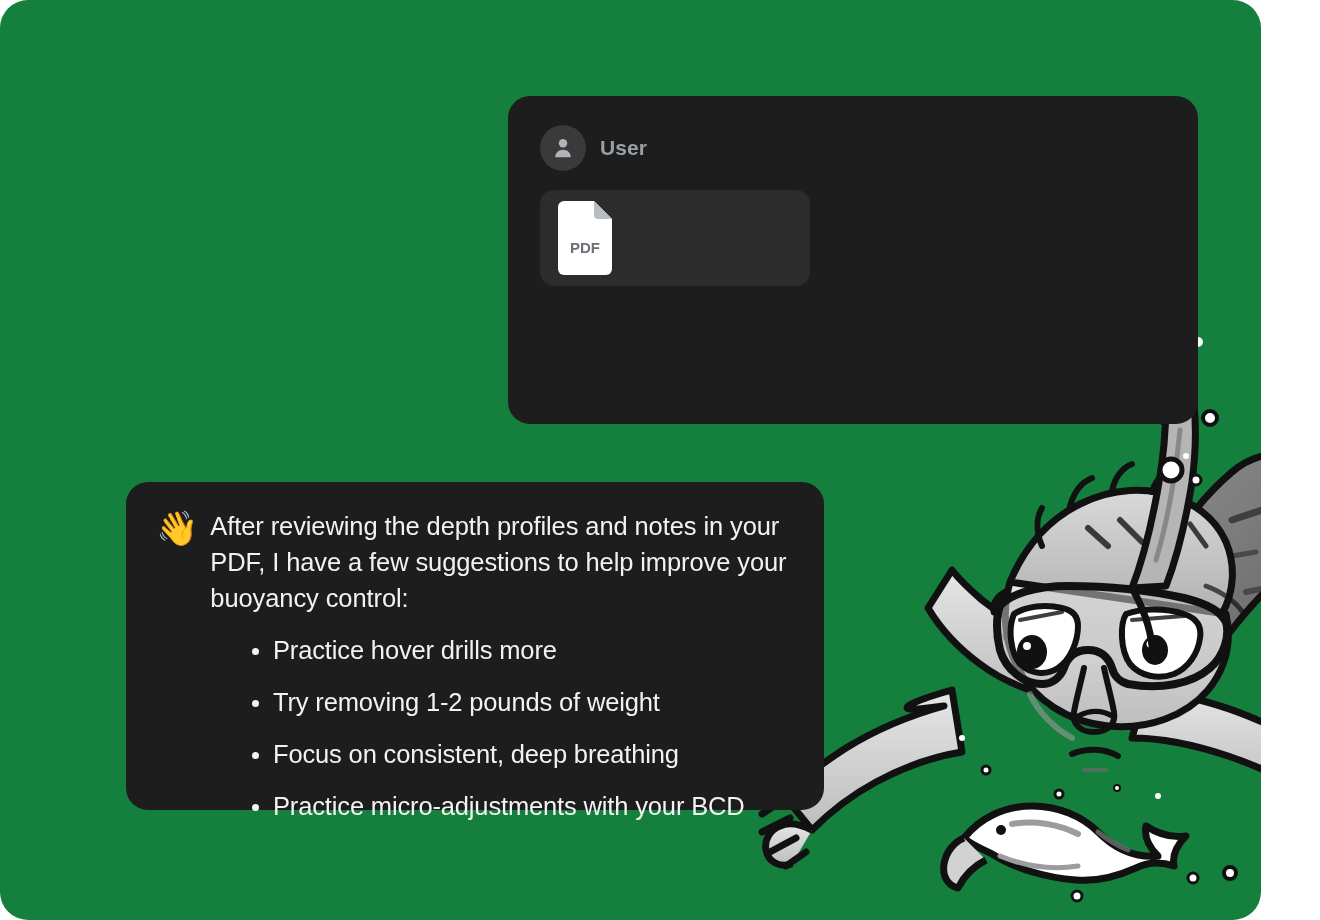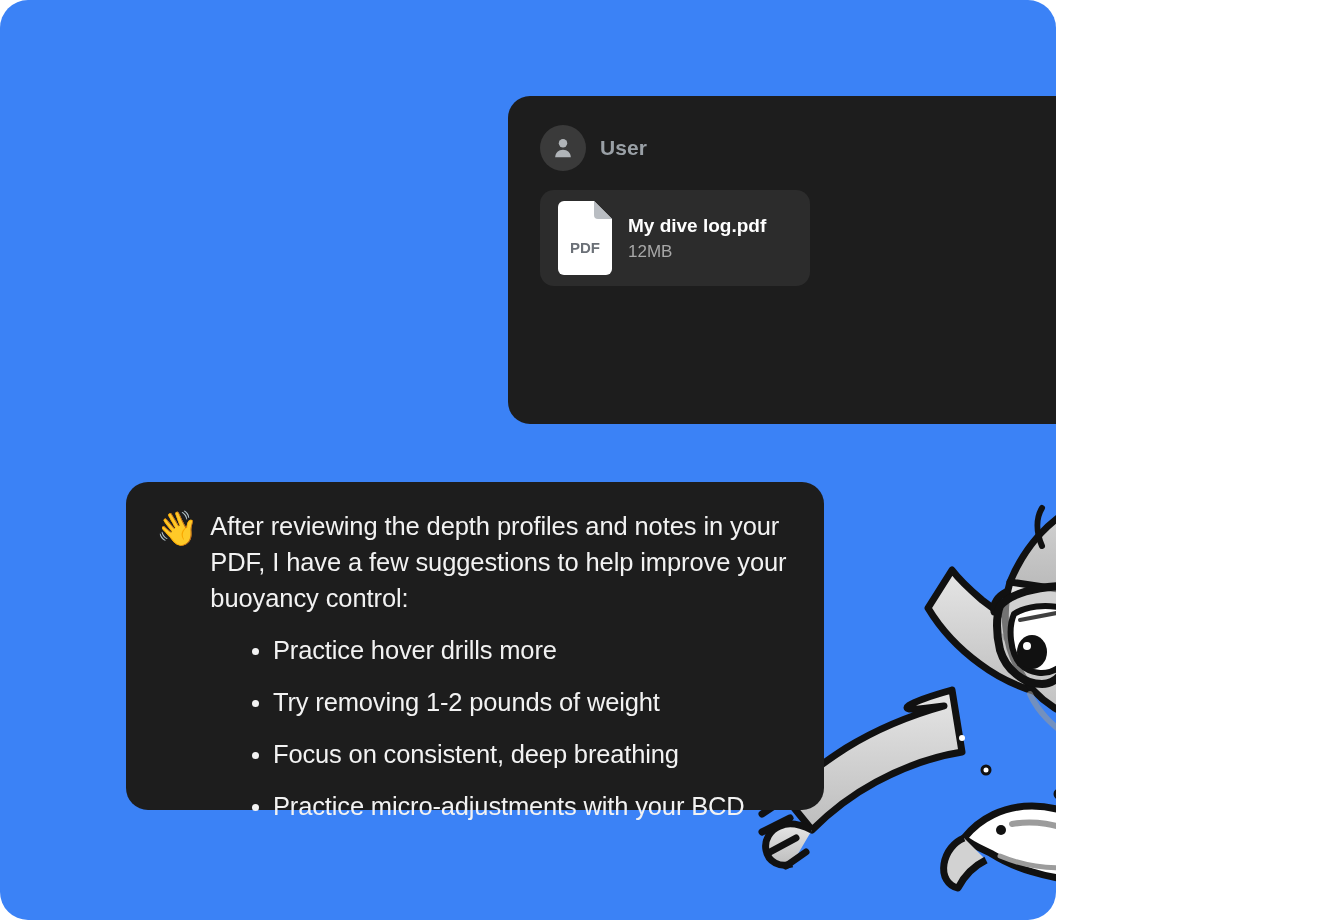--- a/index.html
+++ b/index.html
@@ -7,23 +7,23 @@
   html, body {
     width: 1320px;
     height: 920px;
     overflow: hidden;
     background: #ffffff;
     font-family: "Liberation Sans", sans-serif;
   }
 
   #stage {
     position: relative;
-    width: 1056px;
+    width: 1261px;
     height: 920px;
-    background: #3b82f6;
+    background: #15803d;
     border-radius: 28px;
     overflow: hidden;
   }
 
   
   #illustration {
     position: absolute;
     inset: 0;
     z-index: 1;
     pointer-events: none;
@@ -392,24 +392,20 @@
       </div>
 
       <div class="file-chip">
         <span class="pdf-icon">
           <svg width="54" height="74" viewBox="0 0 54 74" aria-hidden="true">
             <path d="M6 0h30l18 18v50a6 6 0 0 1-6 6H6a6 6 0 0 1-6-6V6a6 6 0 0 1 6-6z" fill="#ffffff"></path>
             <path d="M36 0l18 18H40a4 4 0 0 1-4-4z" fill="#b9bdc2"></path>
             <text x="27" y="52" text-anchor="middle" font-family="Liberation Sans, sans-serif" font-size="15" font-weight="700" fill="#6b7077">PDF</text>
           </svg>
         </span>
-        <span class="file-meta">
-          <span class="file-name">My dive log.pdf</span>
-          <span class="file-size">12MB</span>
-        </span>
       </div>
 
     </div>
 
     <div class="bubble" id="assistant-bubble">
 
       <div class="assistant-intro">
         <span class="wave-emoji">👋</span>
         <span class="assistant-intro-text">After reviewing the depth profiles and notes in your PDF, I have a few suggestions to help improve your buoyancy control:</span>
       </div>

